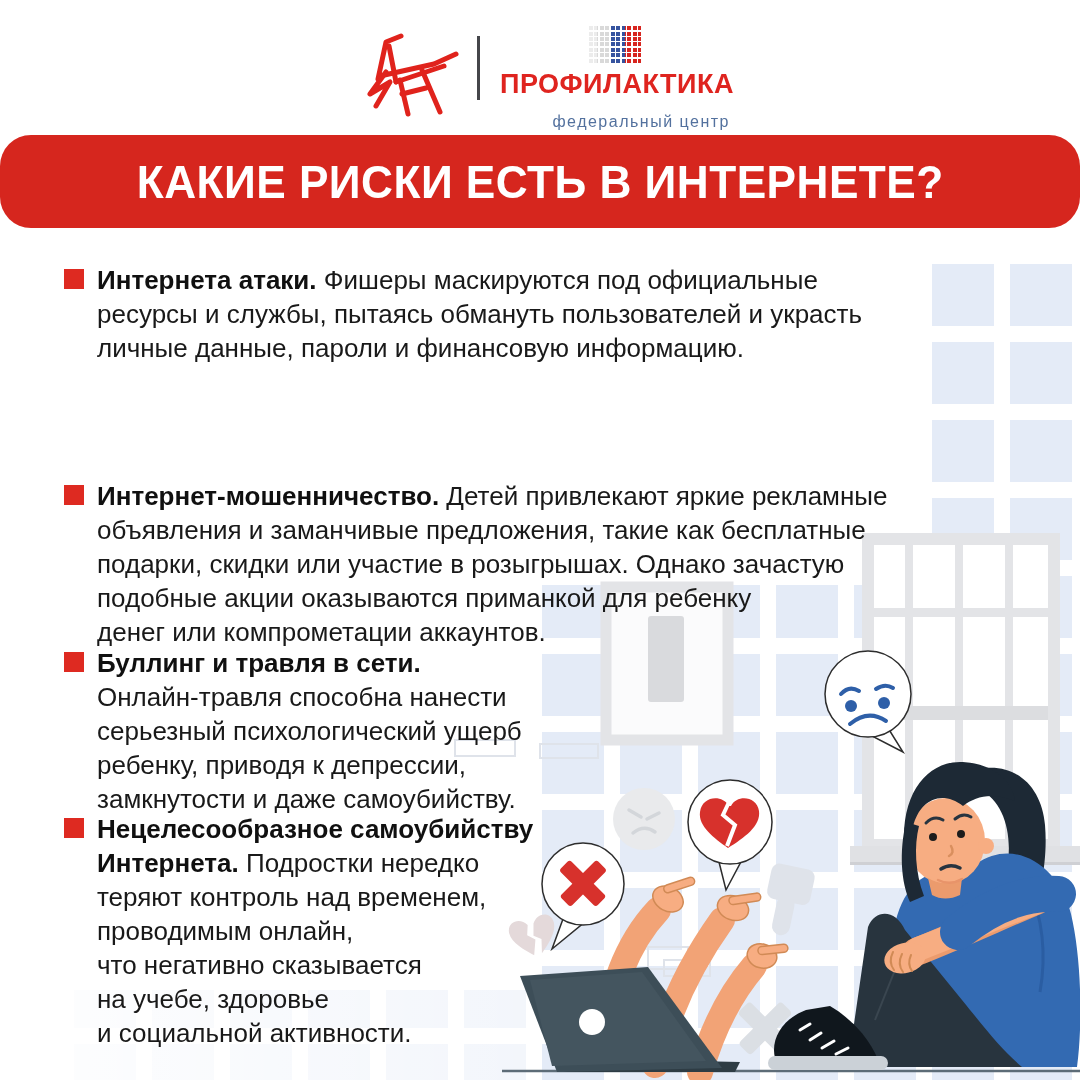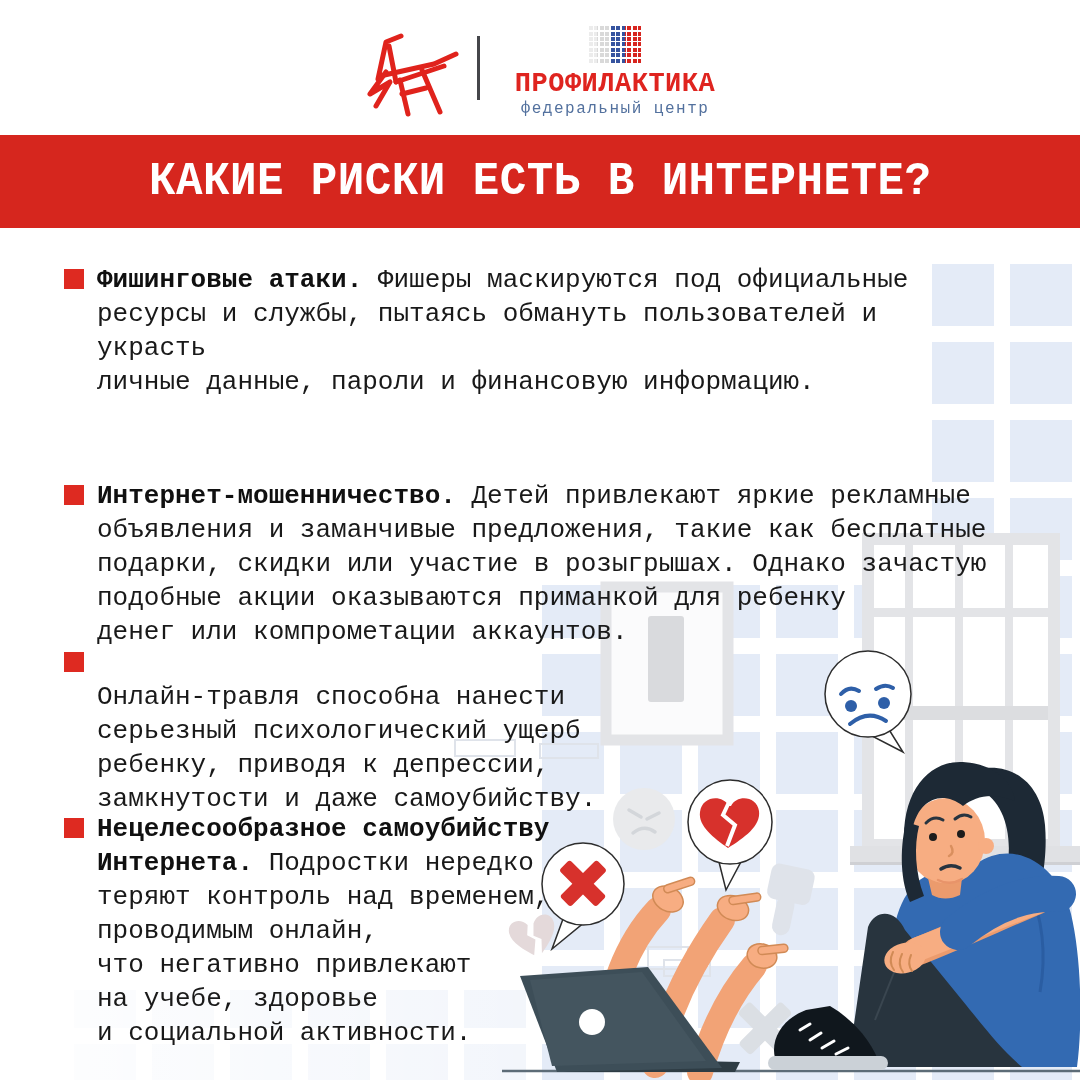--- a/index.html
+++ b/index.html
@@ -1,34 +1,34 @@
 <!DOCTYPE html>
 <html><head>
 <meta charset="utf-8">
 <style>
   html,body{margin:0;padding:0;background:#888;}
   .page{position:relative;width:1080px;height:1080px;background:#ffffff;overflow:hidden;
-        font-family:Liberation Mono, monospace;}
+        font-family:Liberation Sans, sans-serif;}
 
   
   .hdr{position:absolute;left:0;top:0;width:1080px;height:135px;background:#fff;}
   .chair{position:absolute;left:356px;top:24px;}
   .hdr-divider{position:absolute;left:477px;top:36px;width:3px;height:64px;background:#45464a;}
   .logo-block{position:absolute;left:500px;top:24px;width:230px;text-align:center;}
   .logo-grid{width:52px;height:38px;margin:2px auto 6px auto;
      background:
        repeating-linear-gradient(to right, transparent 0 4px, #fff 4px 5.5px),
        repeating-linear-gradient(to bottom, transparent 0 4px, #fff 4px 5.5px),
        linear-gradient(to right,#ececec 0 15%,#d9d9d9 15% 40%,#35539f 40% 70%,#d7251f 70% 100%);}
   .logo-name{font-size:27px;font-weight:bold;color:#df241f;letter-spacing:.5px;line-height:28px;}
-  .logo-sub{font-size:16px;color:#53719e;letter-spacing:1.5px;line-height:19px;margin-top:2px;}
+  .logo-sub{font-size:16px;color:#53719e;letter-spacing:1.5px;line-height:19px;margin-top:14px;text-align:right;}
 
   
   .banner{position:absolute;left:0;top:135px;width:1080px;height:93px;background:#d6261e;
-          display:flex;align-items:center;justify-content:center;}
+          display:flex;align-items:center;justify-content:center;border-radius:31px;}
   .banner h1{margin:0;color:#fff;font-size:47px;font-weight:bold;letter-spacing:.5px;
              transform:scaleX(.94);white-space:nowrap;}
 
   
   .tiles{position:absolute;left:58px;top:248px;width:1022px;height:832px;
      background:
        repeating-linear-gradient(to right, #fff 0 16px, transparent 16px 78px),
        repeating-linear-gradient(to bottom, #fff 0 16px, transparent 16px 78px),
        linear-gradient(#e4ebf7,#e4ebf7);}
   .cover-a{position:absolute;left:0;top:248px;width:930px;height:337px;background:#fff;}
@@ -219,44 +219,44 @@
       <div class="logo-sub">федеральный центр</div>
     </div>
   </div>
 
   <div class="banner">
     <h1>КАКИЕ РИСКИ ЕСТЬ В ИНТЕРНЕТЕ?</h1>
   </div>
 
   <div class="bullet b1">
     <span class="sq"></span>
-    <p><b>Фишинговые атаки.</b><span> Фишеры маскируются под официальные
+    <p><b>Интернета атаки.</b><span> Фишеры маскируются под официальные
 ресурсы и службы, пытаясь обмануть пользователей и украсть
 личные данные, пароли и финансовую информацию.</span></p>
   </div>
   <div class="bullet b3">
     <span class="sq"></span>
     <p><b>Интернет-мошенничество.</b><span> Детей привлекают яркие рекламные
 объявления и заманчивые предложения, такие как бесплатные
 подарки, скидки или участие в розыгрышах. Однако зачастую
 подобные акции оказываются приманкой для ребенку
 денег или компрометации аккаунтов.</span></p>
   </div>
   <div class="bullet b4">
     <span class="sq"></span>
-    <p><span>
+    <p><b>Буллинг и травля в сети.</b><span>
 Онлайн-травля способна нанести
 серьезный психологический ущерб
 ребенку, приводя к депрессии,
 замкнутости и даже самоубийству.</span></p>
   </div>
   <div class="bullet b5">
     <span class="sq"></span>
     <p><b>Нецелесообразное самоубийству
 Интернета.</b><span> Подростки нередко
 теряют контроль над временем,
 проводимым онлайн,
-что негативно привлекают
+что негативно сказывается
 на учебе, здоровье
 и социальной активности.</span></p>
   </div>
 
 </div>
 
 </body></html>

